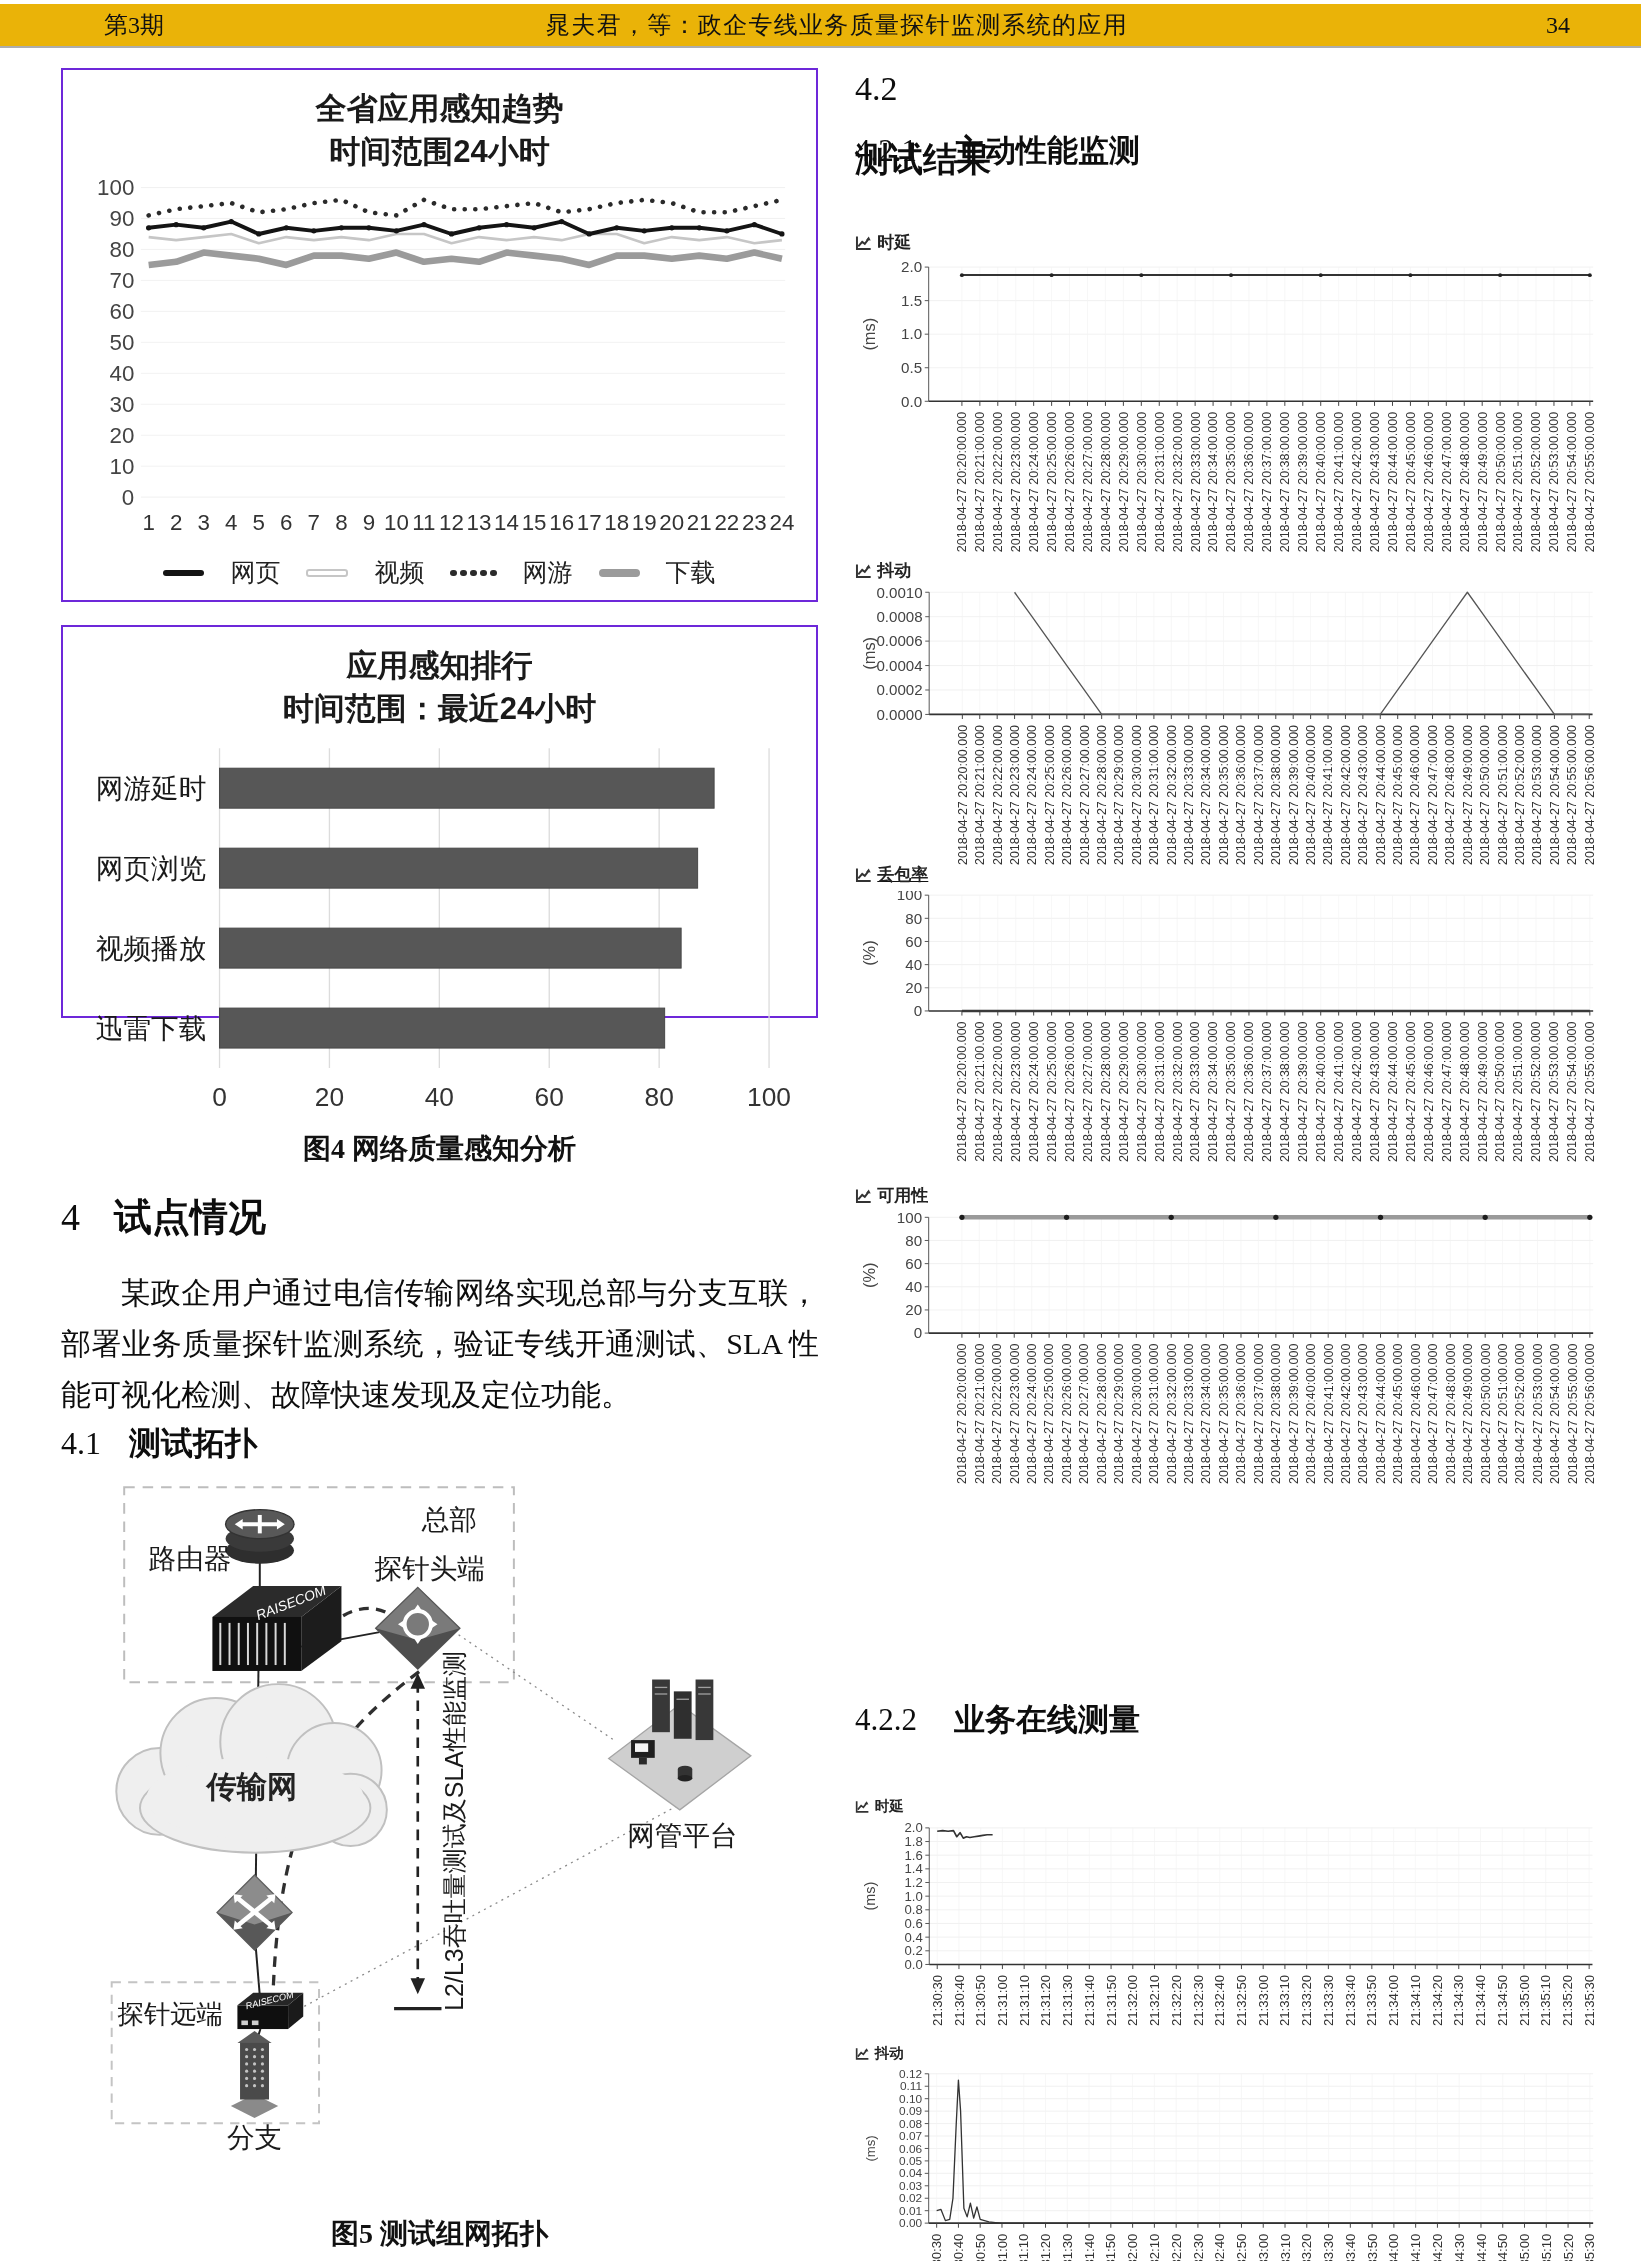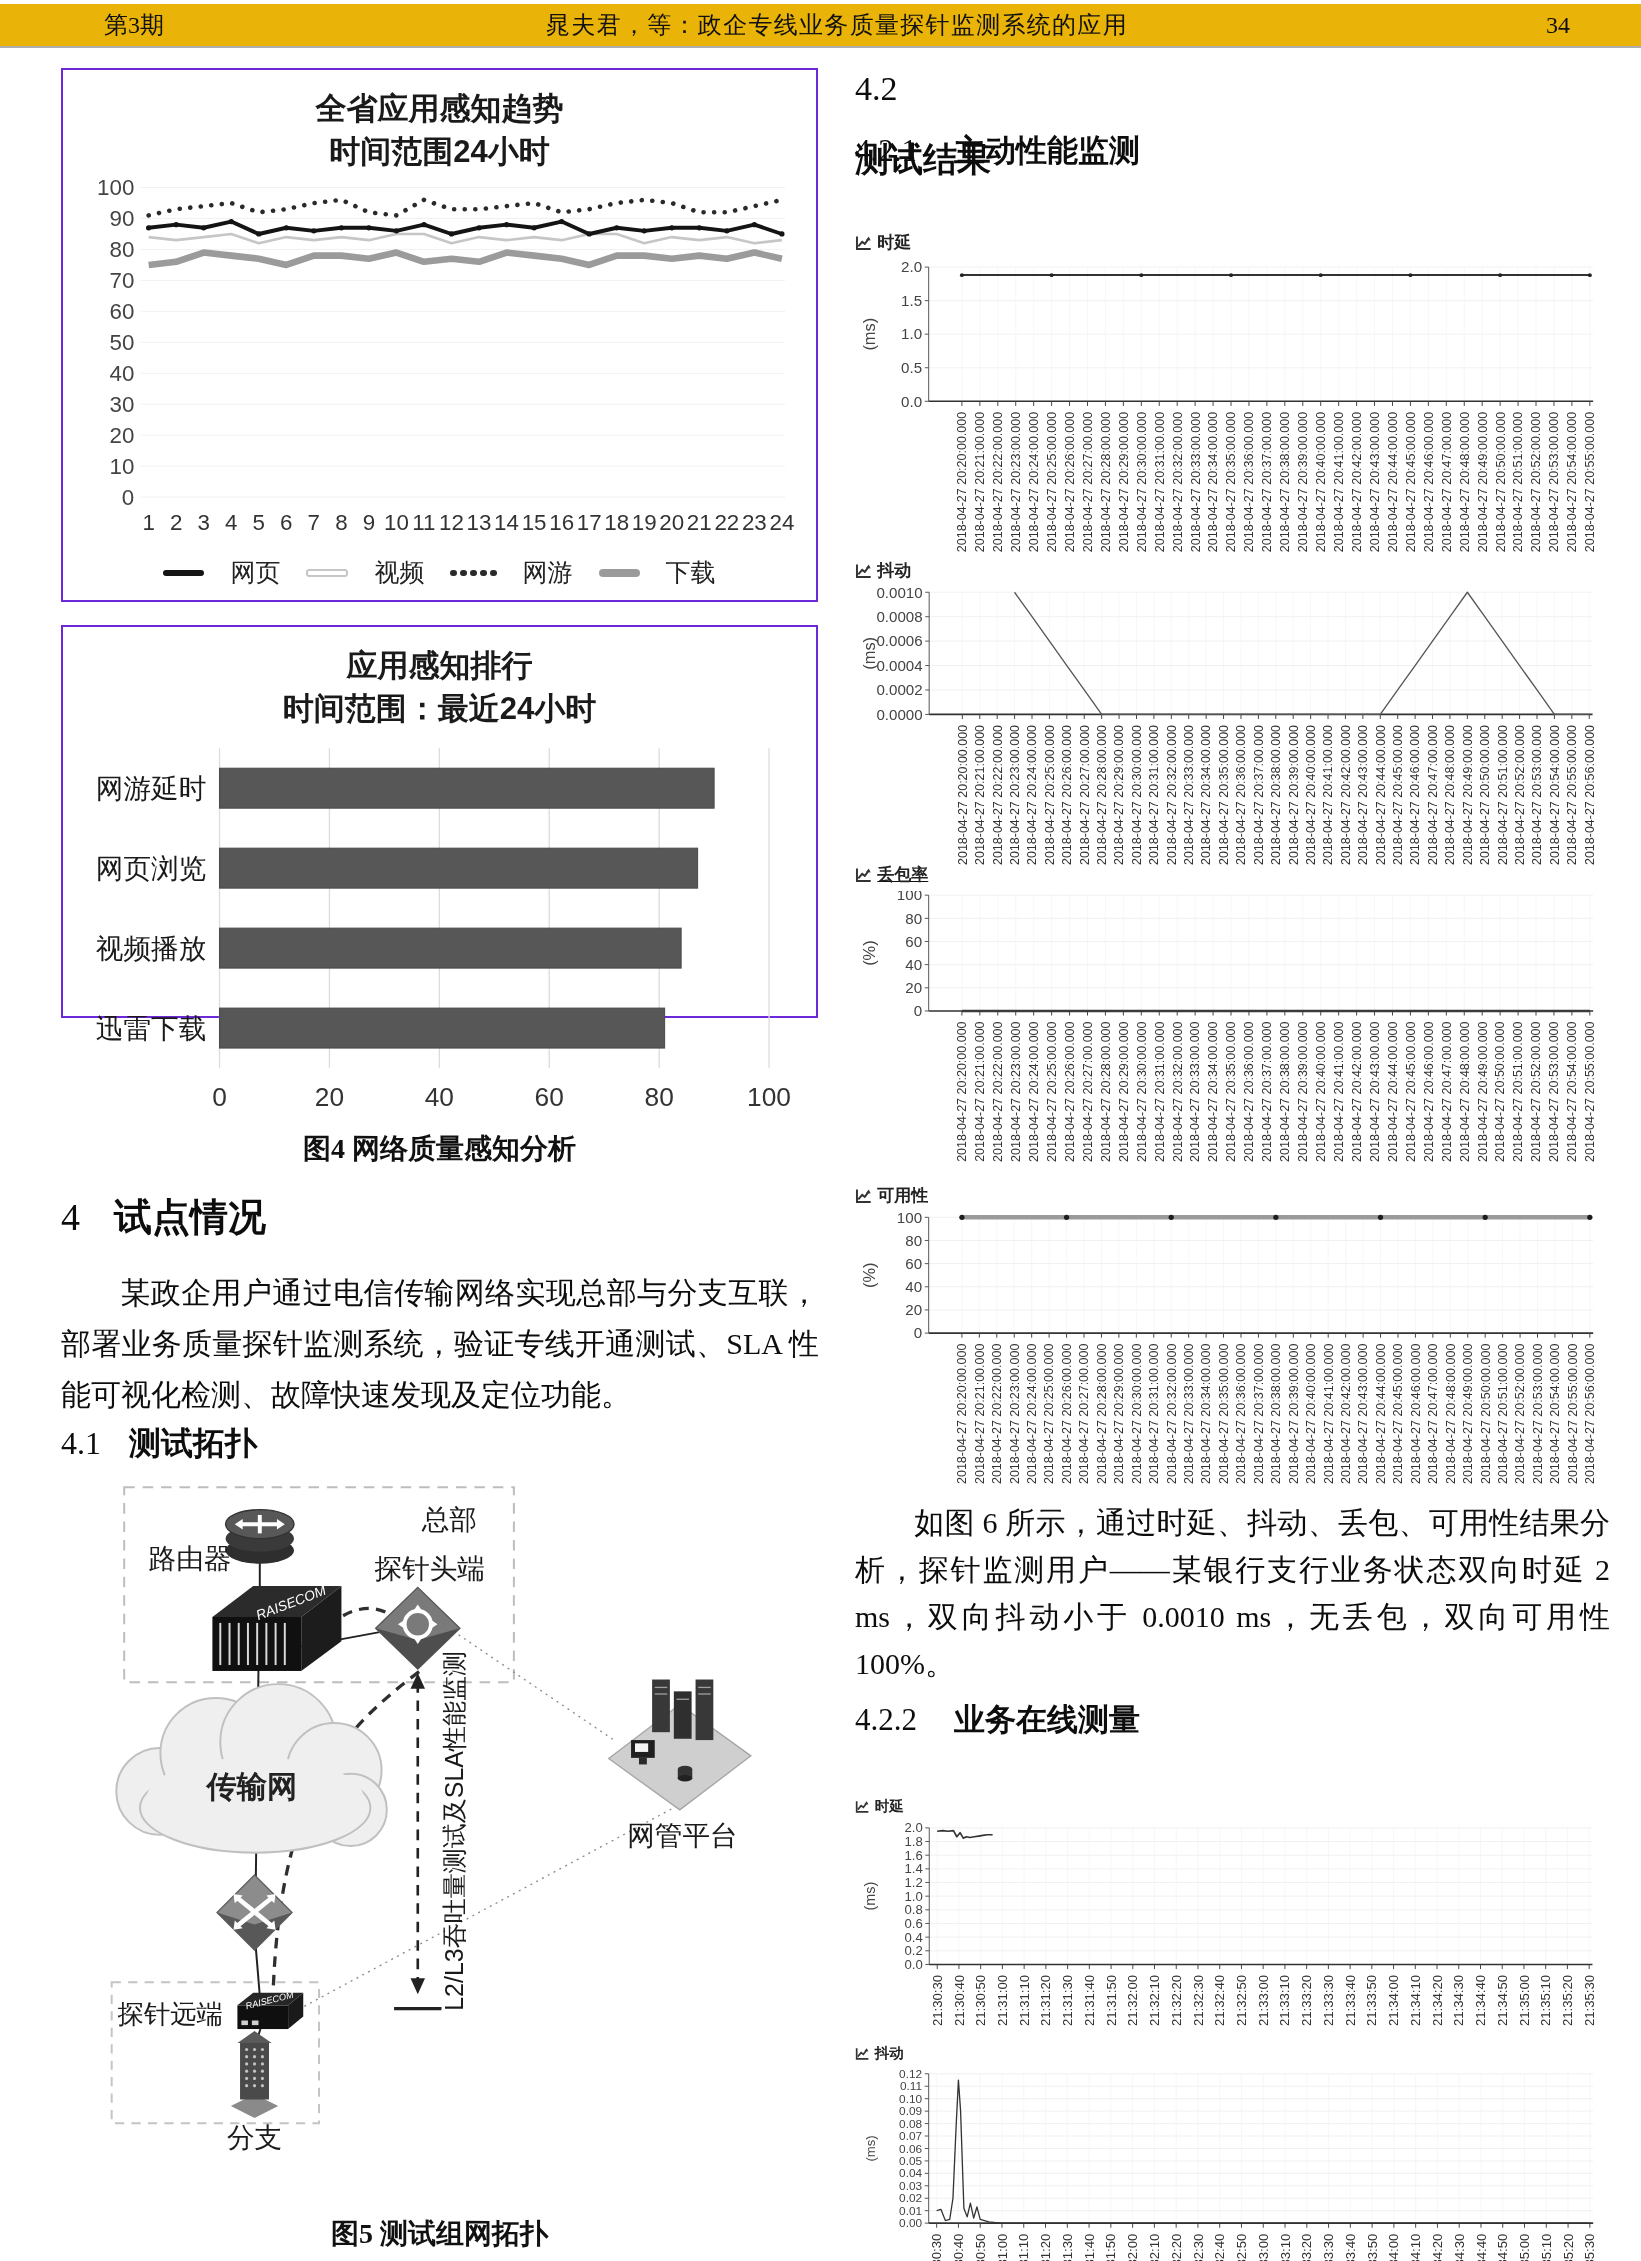--- a/index.html
+++ b/index.html
@@ -926,21 +926,20 @@
         <circle cx="321.57500000000005" cy="8" r="4" fill="#1d1d1d"></circle>
         <circle cx="480.65000000000003" cy="8" r="4" fill="#1d1d1d"></circle>
         <circle cx="639.7250000000001" cy="8" r="4" fill="#1d1d1d"></circle>
         <circle cx="798.8000000000001" cy="8" r="4" fill="#1d1d1d"></circle>
         <circle cx="957.875" cy="8" r="4" fill="#1d1d1d"></circle>
         <circle cx="1116.9500000000003" cy="8" r="4" fill="#1d1d1d"></circle>
       </svg>
   </div>
 
 
-  <div class="para" style="left:855px;top:1499px;width:755px;line-height:47px;"><span class="indent"></span><span>如图 6 所示，通过时延、抖动、丢包、可用性结果分析，探针监测用户——某银行支行业务状态双向时延 2 ms，双向抖动小于 0.0010 ms，无丢包，双向可用性100%。</span></div>
 
   <div class="heading" style="left:855px;top:1699px;font-size:31px;gap:37px;">
     <span class="num">4.2.2</span>
     <span class="ttl">业务在线测量</span>
   </div>
 
   <div class="rchart" style="top:1758px;">
     <div class="clegend" style="font-size:14.5px;">
       <svg width="14.5" height="14.5" viewBox="0 0 26 26">
           <path d="M3 4 L3 23 L24 23" fill="none" stroke="#333" stroke-width="3"></path>

